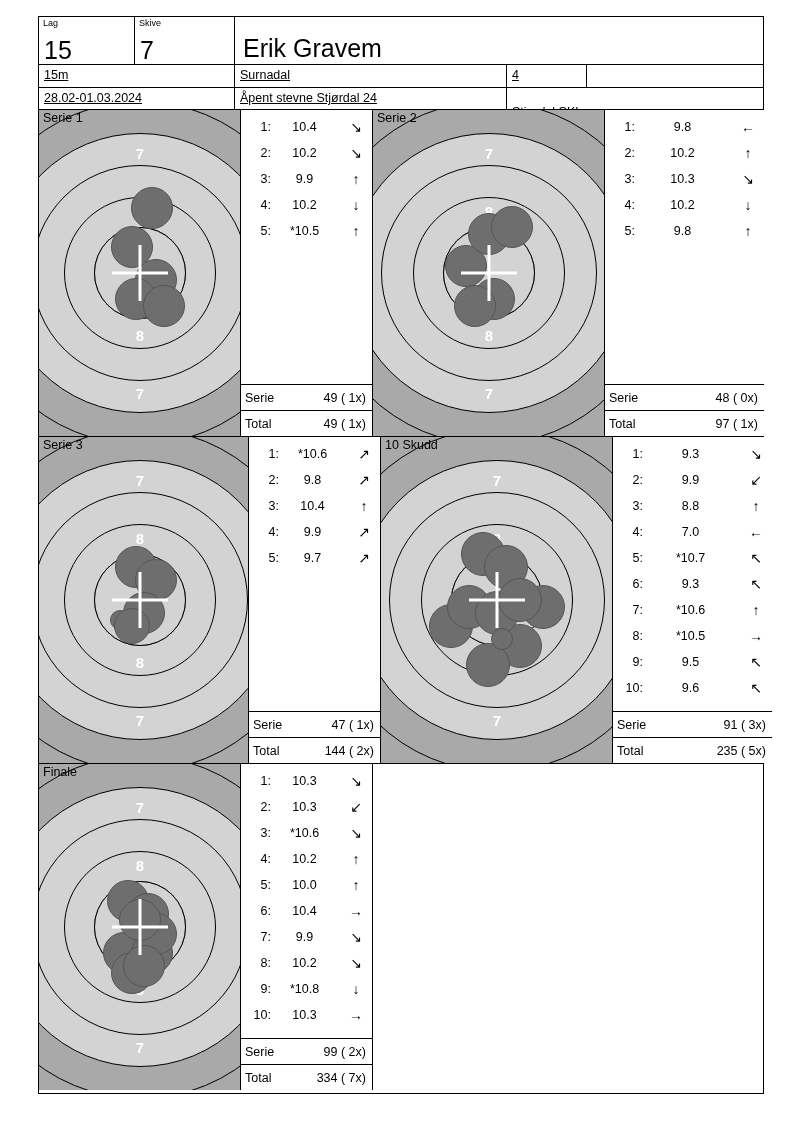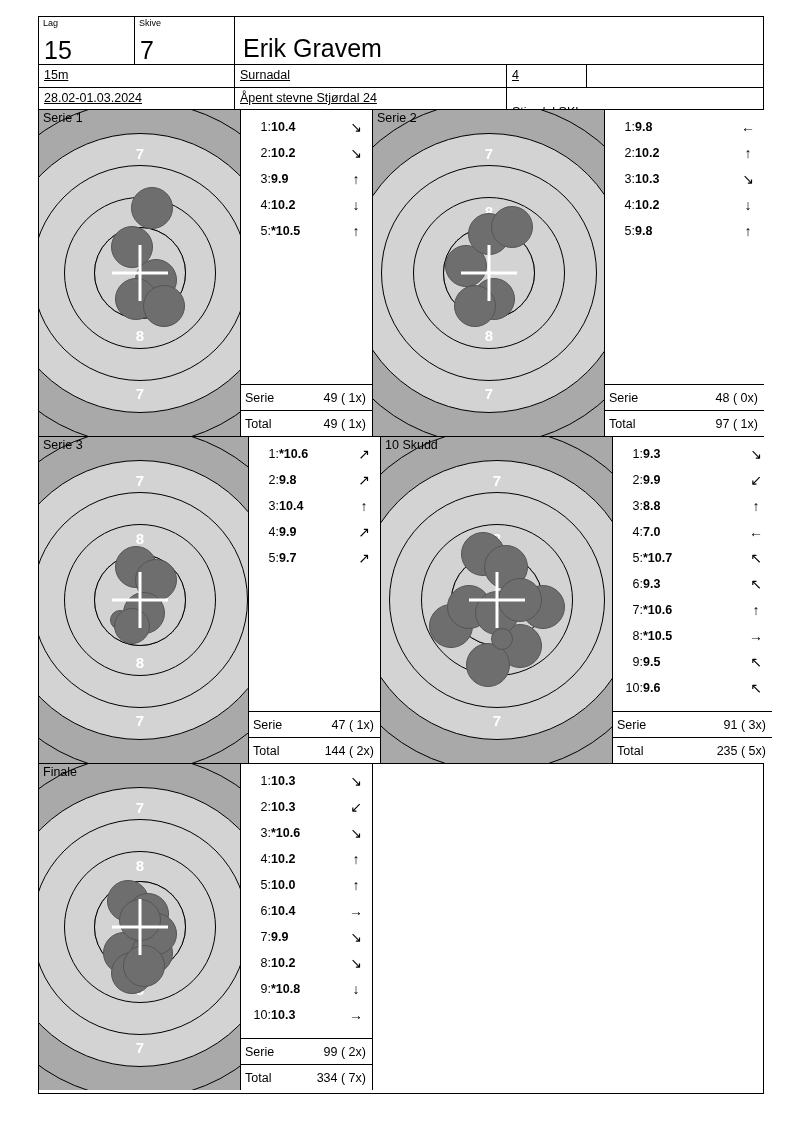--- a/index.html
+++ b/index.html
@@ -106,21 +106,21 @@
 
   
   .shotlist { flex: 1; padding-top: 4px; }
   .shot {
     display: flex; align-items: center;
     font-size: 12.5px;
     height: 26px;
     padding: 0 6px 0 4px;
   }
   .shot .idx { width: 26px; text-align: right; }
-  .shot .val { flex: 1; text-align: left; padding-right: 8px; font-weight: bold; }
+  .shot .val { flex: 1; text-align: center; padding-right: 8px; }
   .shot .arr { width: 20px; text-align: center; font-size: 14px; }
   .sumrow {
     display: flex; font-size: 12.5px;
     border-top: 1px solid #000;
     height: 26px; align-items: center;
     padding: 0 6px 0 4px;
   }
   .sumrow .lbl { width: 44px; }
   .sumrow .num { flex: 1; text-align: right; }
   .blank-col { background: #fff; }

